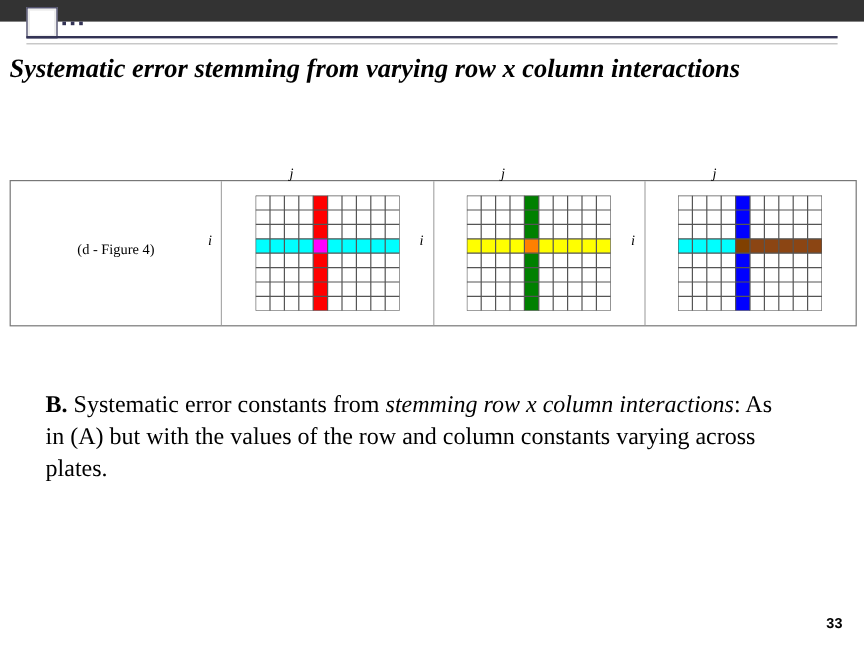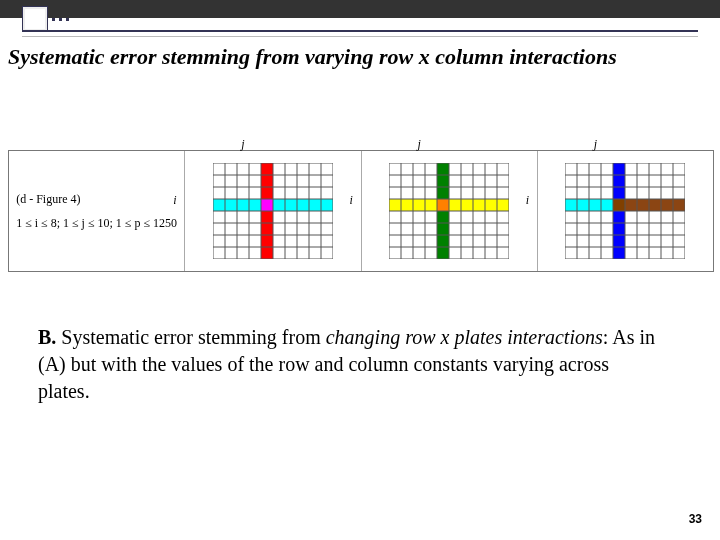--- a/index.html
+++ b/index.html
@@ -36,21 +36,20 @@
       <span></span>
     </div>
   <div class="rule"></div>
 
   <div class="title">Systematic error stemming from varying row x column interactions</div>
 
   <div class="figrow">
     <div class="cell">
       <div class="eqbox">
         <div class="cap">(d - Figure 4)</div>
-        <div>1 ≤ i ≤ 8; 1 ≤ j ≤ 10; 1 ≤ p ≤ 1250</div>
       </div>
     </div>
     <div class="cell">
       <span class="ilab">i</span>
       <span class="jlab">j</span>
       <div class="grid">
           <svg width="120" height="96" xmlns="http://www.w3.org/2000/svg">
             <rect x="0" y="0" width="120" height="96" fill="#fff"></rect>
             <rect x="48" y="0" width="12" height="96" fill="#FF0000"></rect>
             <rect x="0" y="36" width="120" height="12" fill="#00FFFF"></rect>
@@ -139,17 +138,17 @@
             <line x1="0" y1="60" x2="120" y2="60" stroke="#555" stroke-width="1"></line>
             <line x1="0" y1="72" x2="120" y2="72" stroke="#555" stroke-width="1"></line>
             <line x1="0" y1="84" x2="120" y2="84" stroke="#555" stroke-width="1"></line>
             <line x1="0" y1="96" x2="120" y2="96" stroke="#555" stroke-width="1"></line>
           </svg>
         </div>
     </div>
   </div>
 
   <div class="para">
-    <span class="lead">B.</span><span> Systematic error stemming from </span><span class="ital">changing row x  plates interactions</span><span>: As in (A) but with the values of the row and column constants varying across plates.</span>
+    <span class="lead">B.</span><span> Systematic error constants from </span><span class="ital">stemming row x  column interactions</span><span>: As in (A) but with the values of the row and column constants varying across plates.</span>
   </div>
 
   <div class="pagenum">33</div>
 </div>
 
 </body></html>

